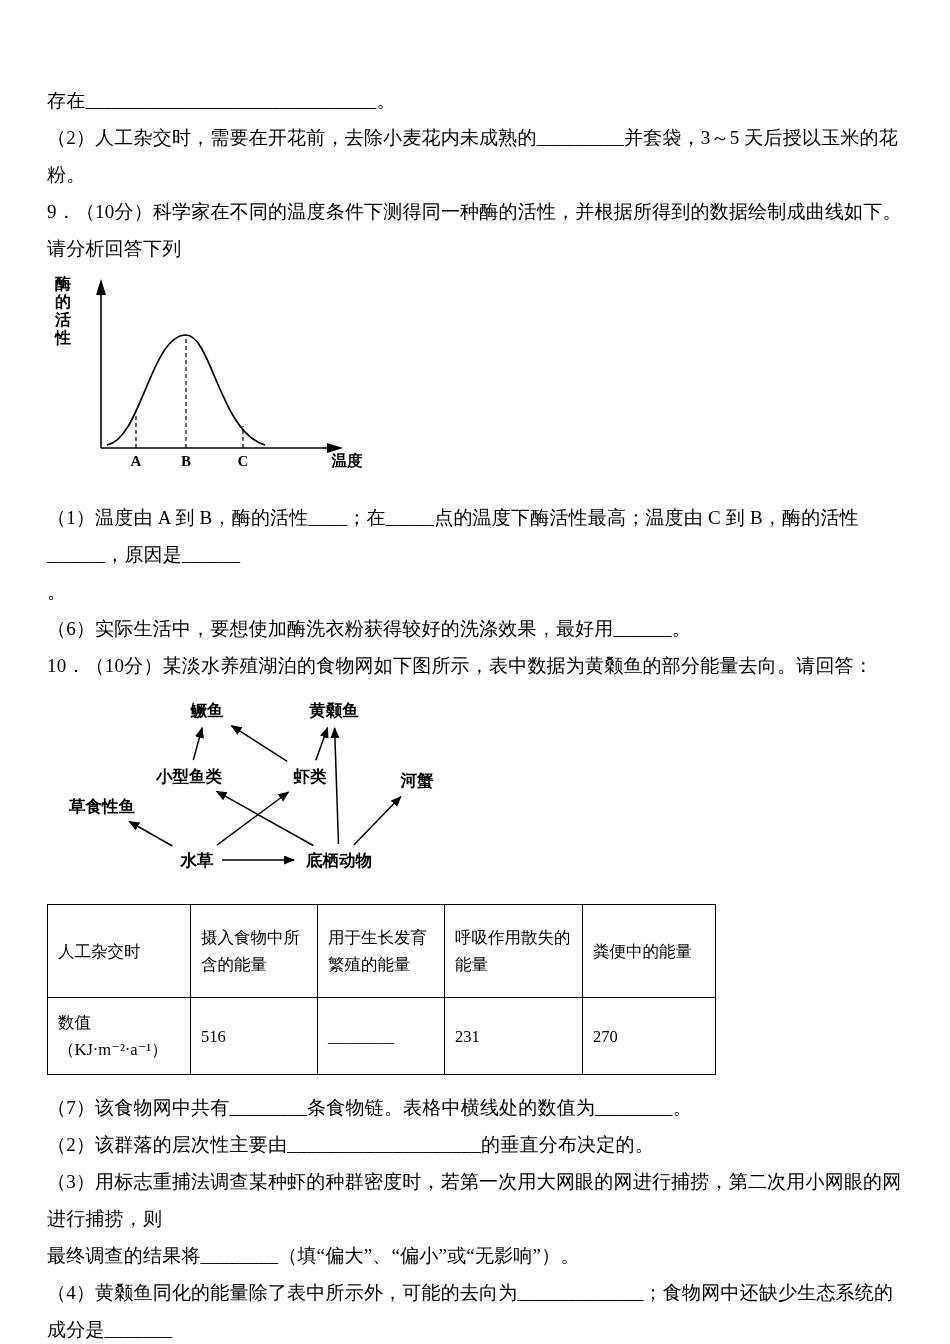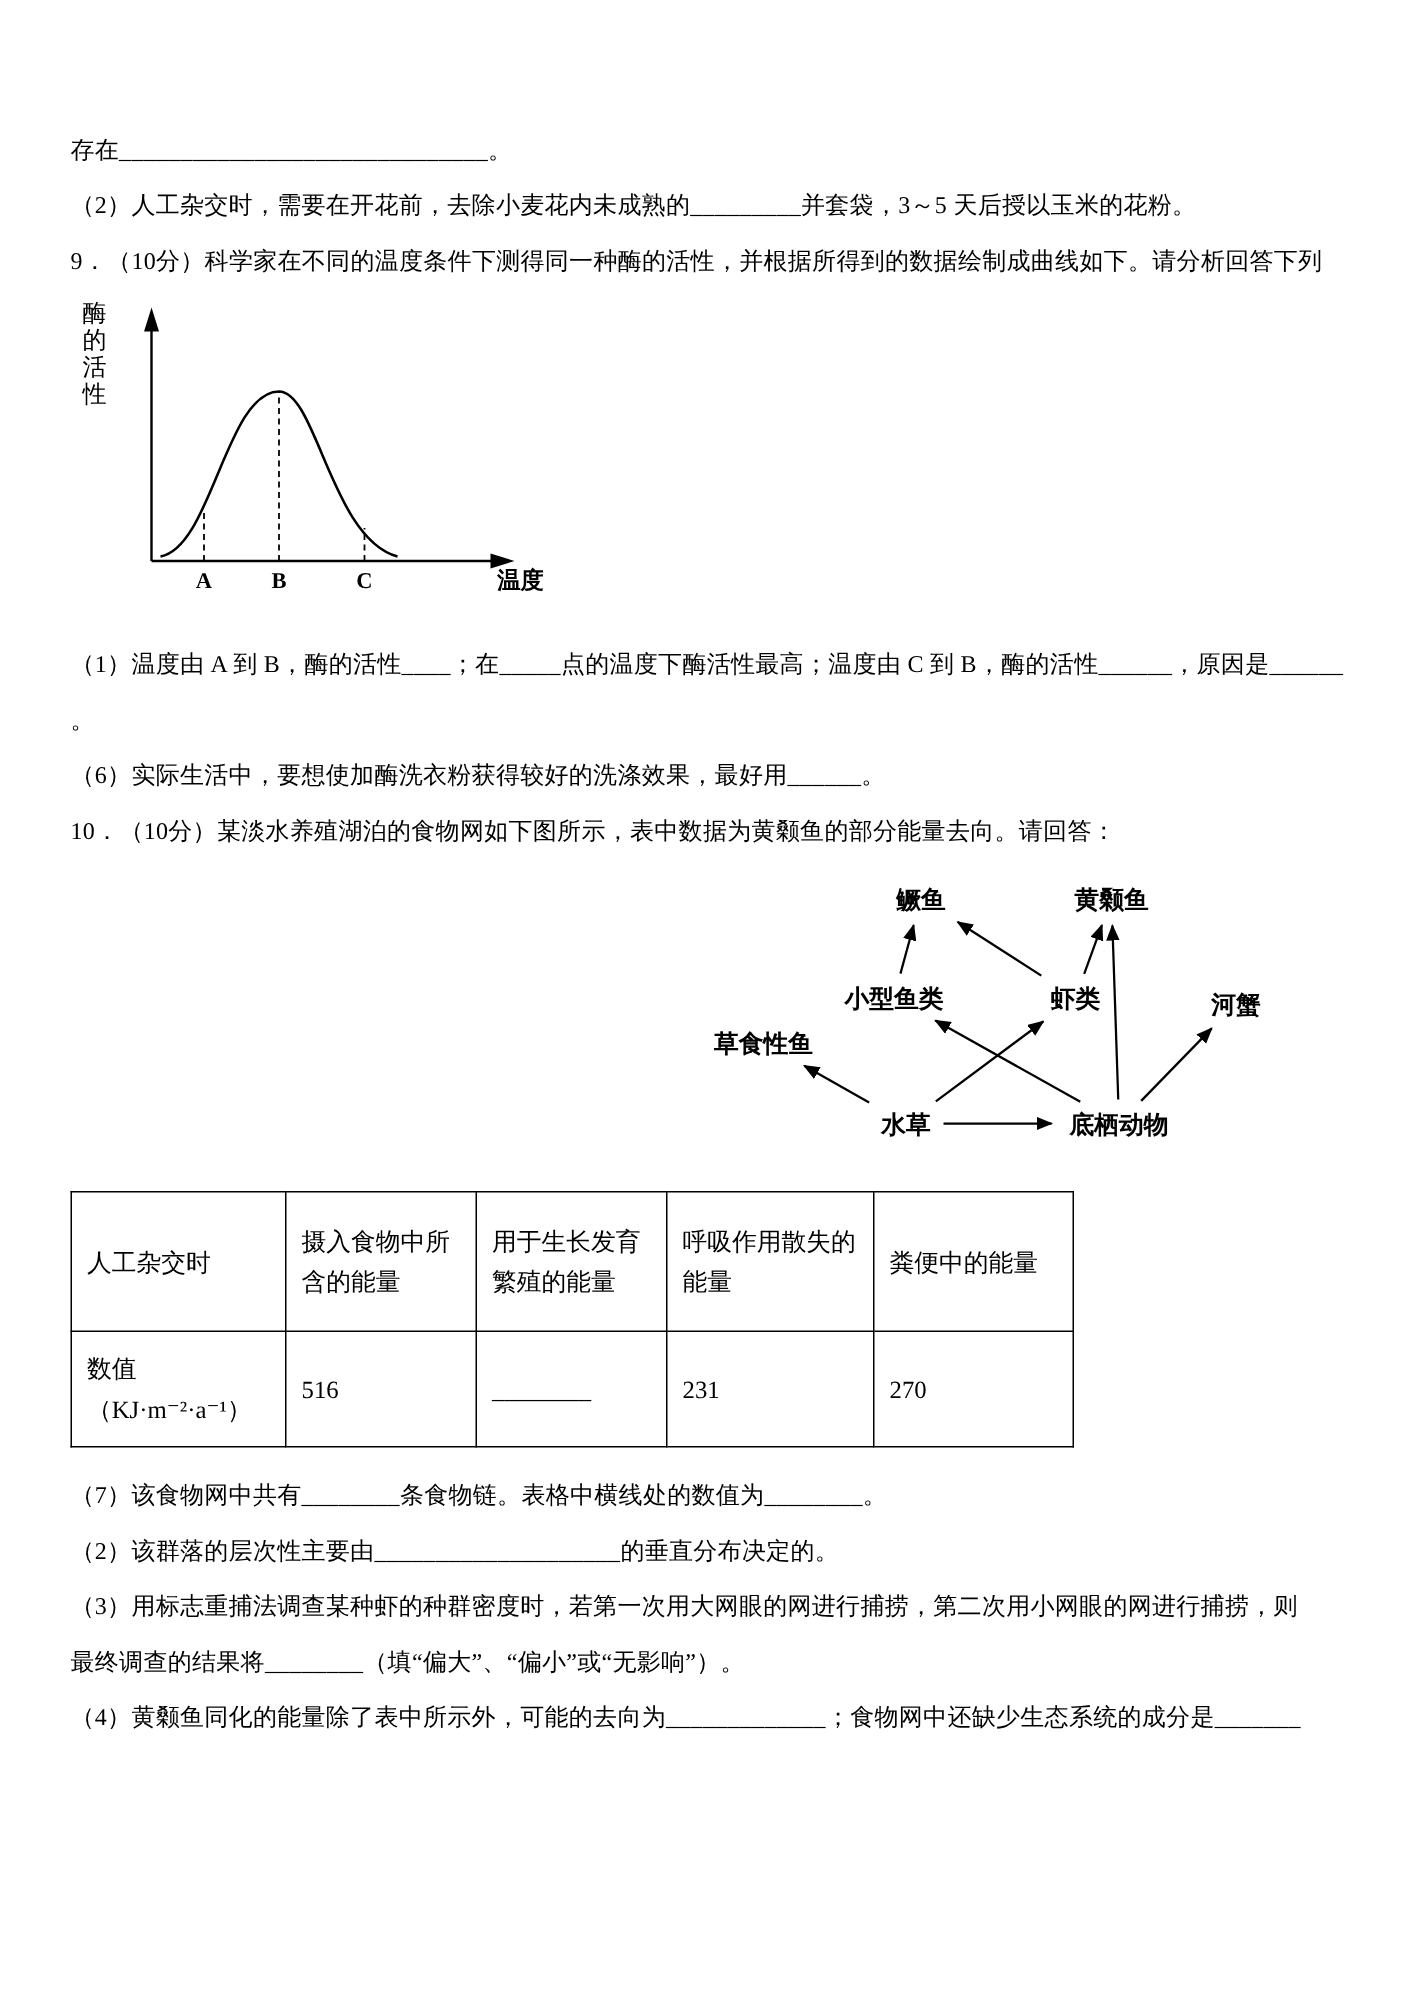--- a/index.html
+++ b/index.html
@@ -10,46 +10,46 @@
     font-family: "Liberation Serif", "DejaVu Serif", serif;
   }
   .page {
     width: 950px;
     min-height: 1344px;
     padding: 82px 46px 40px 47px;
     background: #fff;
   }
   .line {
     margin: 0;
-    font-size: 16px;
+    font-size: 19px;
     line-height: 37px;
     letter-spacing: 0.2px;
   }
   
   .chart-block {
     position: relative;
     width: 330px;
     height: 202px;
     margin: 6px 0 24px 4px;
   }
   .chart-ylabel {
     position: absolute;
     left: 4px;
     top: 2px;
     width: 19px;
     font-size: 16px;
-    font-weight: normal;
+    font-weight: bold;
     line-height: 1.12;
     word-break: break-all;
   }
   .chart-svg { position: absolute; left: 28px; top: 0; }
   .chart-svg .tick { font: bold 15px "Liberation Serif", serif; }
   .chart-svg .axis-label { font: bold 15.5px "Liberation Serif", serif; }
   
-  .fw-wrap { margin: 4px 0 12px 10px; text-align: right; }
+  .fw-wrap { margin: 4px 0 12px 10px; }
   .fw-label { font: bold 16.5px "Liberation Serif", serif; }
   
   .energy-table {
     border-collapse: collapse;
     table-layout: fixed;
     width: 668px;
     margin: 4px 0 14px 0;
   }
   .energy-table th, .energy-table td {
     border: 1px solid #000;

